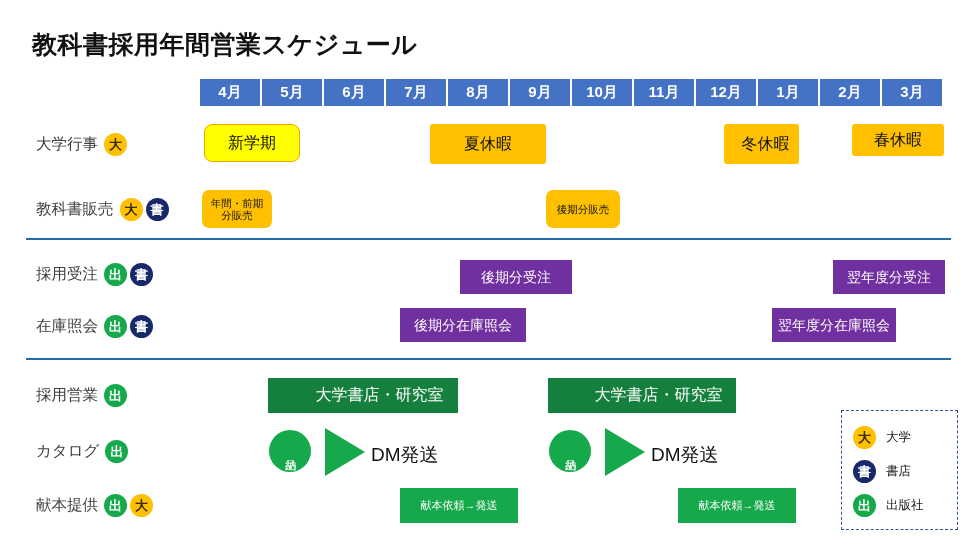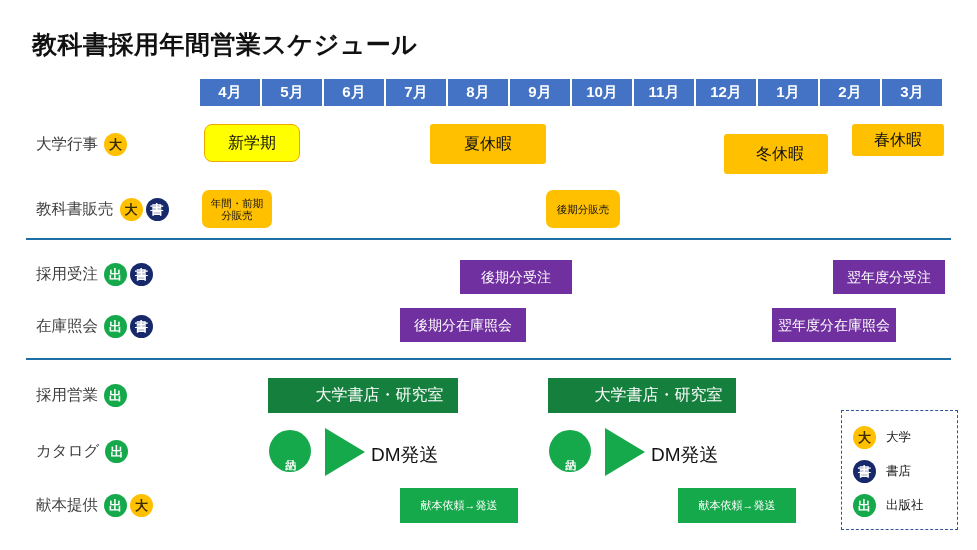--- a/index.html
+++ b/index.html
@@ -259,21 +259,21 @@
   <span class="badge badge-dai">大</span>
 </div>
 
 <div class="divider" style="top:238px;"></div>
 <div class="divider" style="top:358px;"></div>
 
 <div class="bar bar-newterm" style="left:204px; top:124px; width:96px; height:38px;">新学期</div>
 
 <div class="bar bar-holiday" style="left:430px; top:124px; width:116px; height:40px;">夏休暇</div>
 
-<div class="bar bar-holiday" style="left:724px; top:134px; width:104px; height:40px;padding-left:8px;">冬休暇</div>
+<div class="bar bar-holiday" style="left:724px; top:124px; width:75px; height:40px;padding-left:8px;">冬休暇</div>
 
 <div class="bar bar-holiday" style="left:852px; top:124px; width:92px; height:32px;">春休暇</div>
 
 <div class="bar bar-sales" style="left:202px; top:190px; width:70px; height:38px;">年間・前期
 分販売</div>
 
 <div class="bar bar-sales" style="left:546px; top:190px; width:74px; height:38px;">後期分販売</div>
 
 <div class="bar bar-purple" style="left:460px; top:260px; width:112px; height:34px;">後期分受注</div>
 

